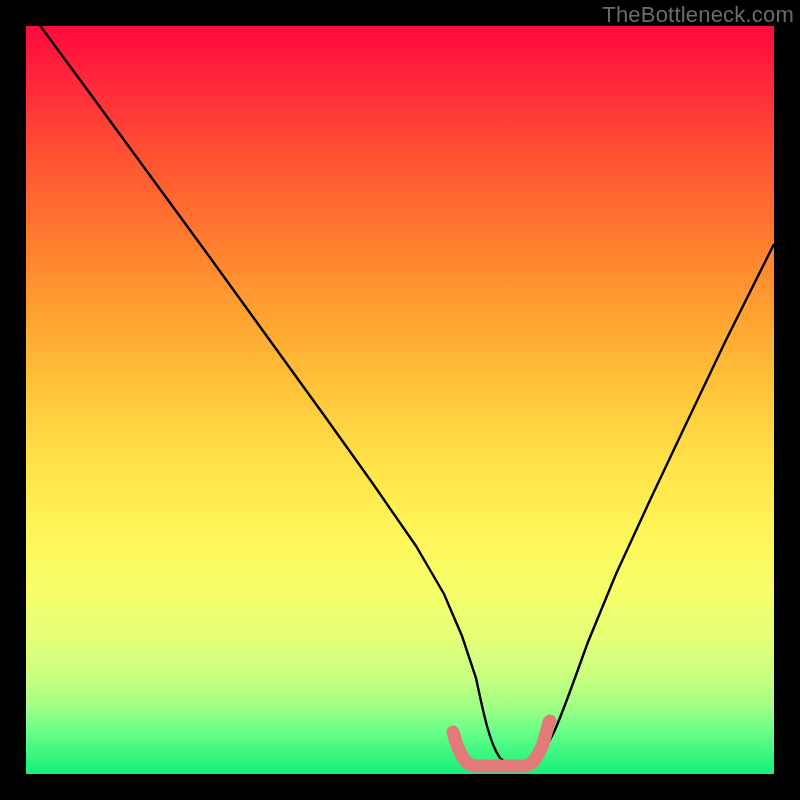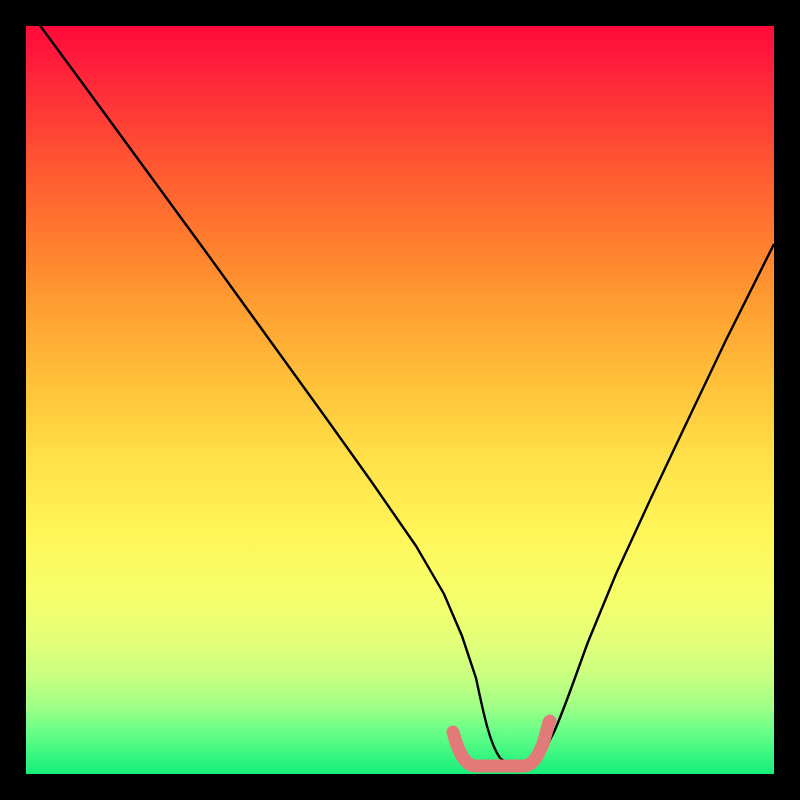--- a/index.html
+++ b/index.html
@@ -92,13 +92,14 @@
       <path d="M 427 706
                C 432 725, 438 738, 448 740
                L 497 740
                C 506 740, 511 732, 517 718
                C 519 711, 521 704, 523 696" fill="none" stroke="#e27a7a" stroke-width="13" stroke-linecap="round" stroke-linejoin="round"></path>
       <circle cx="524" cy="695" r="6.5" fill="#e27a7a"></circle>
     </svg>
 
   </div>
 
+  <div class="watermark">TheBottleneck.com</div>
 </div>
 
 </body></html>

